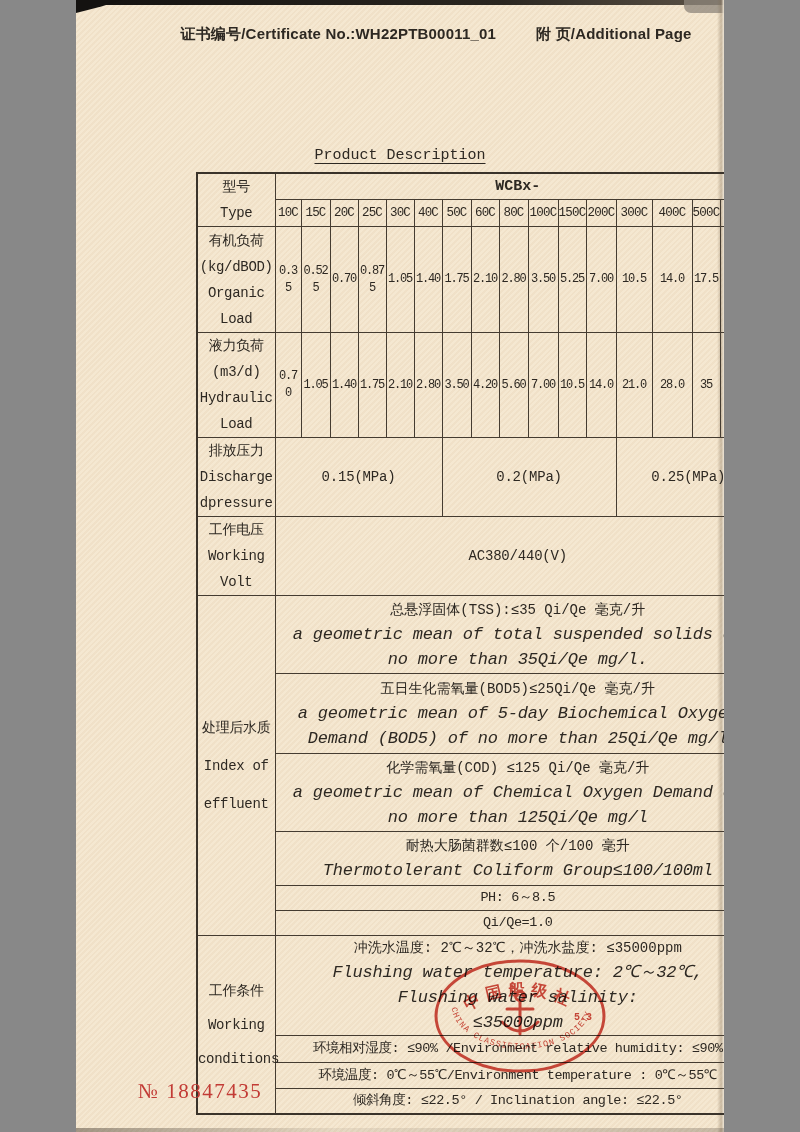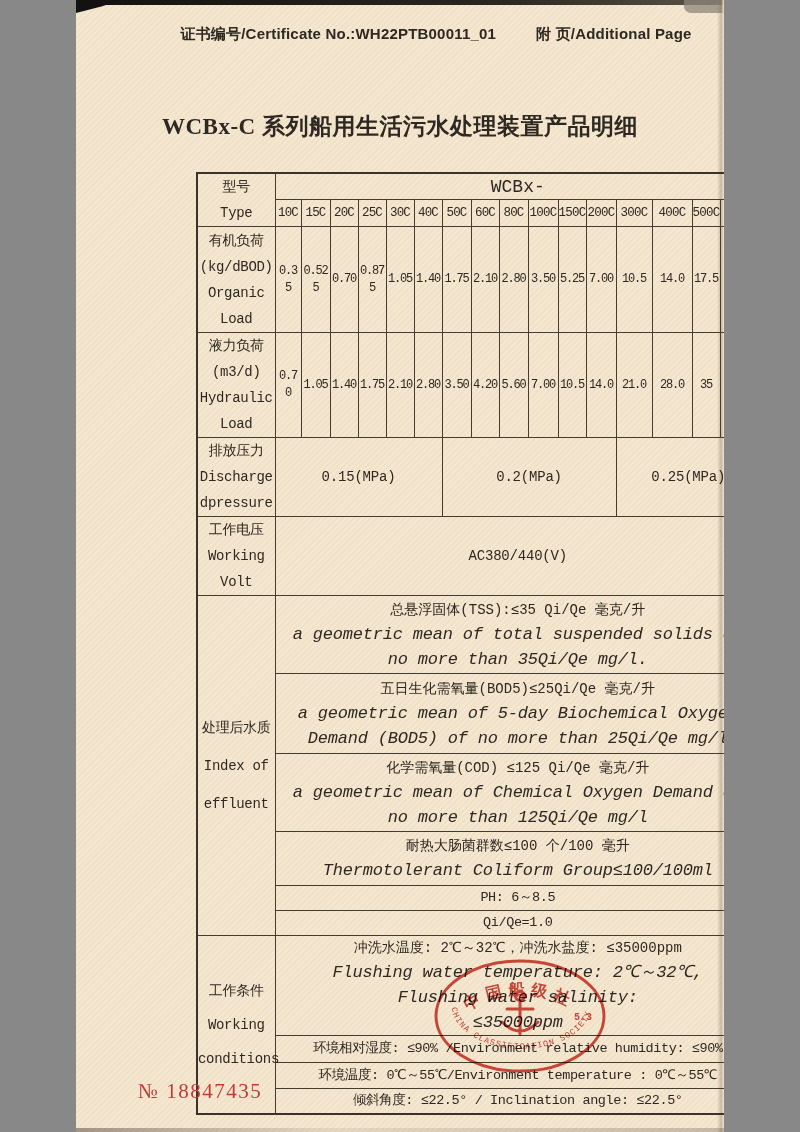--- a/index.html
+++ b/index.html
@@ -18,21 +18,21 @@
     text-decoration:underline;text-underline-offset:4px;}
   
   table{position:absolute;left:120px;top:172px;width:564px;border-collapse:collapse;table-layout:fixed;
     border:2.2px solid #3a332a;}
   th,td{border:1.4px solid #453c31;padding:0;font-weight:normal;text-align:center;vertical-align:middle;
     color:var(--ink,#2d2822);}
   .lbl{font-size:14px;letter-spacing:-.3px;}
   .lbl div{line-height:26px;}
   .lbl.loose div{line-height:38px;}
   .lbl.mid div{line-height:34px;}
-  .series{font-size:18px;font-weight:normal;}
+  .series{font-size:15px;font-weight:bold;}
   .model{font-size:12.5px;letter-spacing:-.8px;white-space:nowrap;overflow:hidden;}
   .val{font-size:12px;letter-spacing:-1.2px;word-break:break-all;line-height:17px;padding:0 1px;}
   .merged{font-size:14px;letter-spacing:-.2px;}
   .multi{padding:0 14px;}
   .multi .cn{font-size:14px;line-height:24px;letter-spacing:0;}
   .multi .en{font-size:17px;line-height:25px;letter-spacing:-.2px;font-style:italic;}
   .multi .mix{font-size:13.5px;line-height:24px;letter-spacing:-.4px;}
   
   .doc-footer{position:absolute;top:1087px;left:0;width:100%;text-align:center;
     font-family:"Liberation Sans","DejaVu Sans",sans-serif;font-weight:bold;font-size:15px;}
@@ -73,21 +73,21 @@
   <div class="edge-top-left"></div>
   <div class="edge-top-right"></div>
   <div class="edge-right"></div>
   <div class="edge-bottom"></div>
 
   <div class="doc-header">
     <span>证书编号/Certificate No.:WH22PTB00011_01</span>
     <span>附 页/Additional Page</span>
   </div>
 
-  <div class="doc-title">WCBx-C 系列船用生活污水处理装置产品明细</div>
+  <div class="doc-subtitle">Product Description</div>
 
   <table id="spec-table">
     <colgroup>
       <col style="width:78px">
         <col style="width:26px">
         <col style="width:29px">
         <col style="width:28px">
       <col style="width:28px">
         <col style="width:28px">
         <col style="width:28px">

